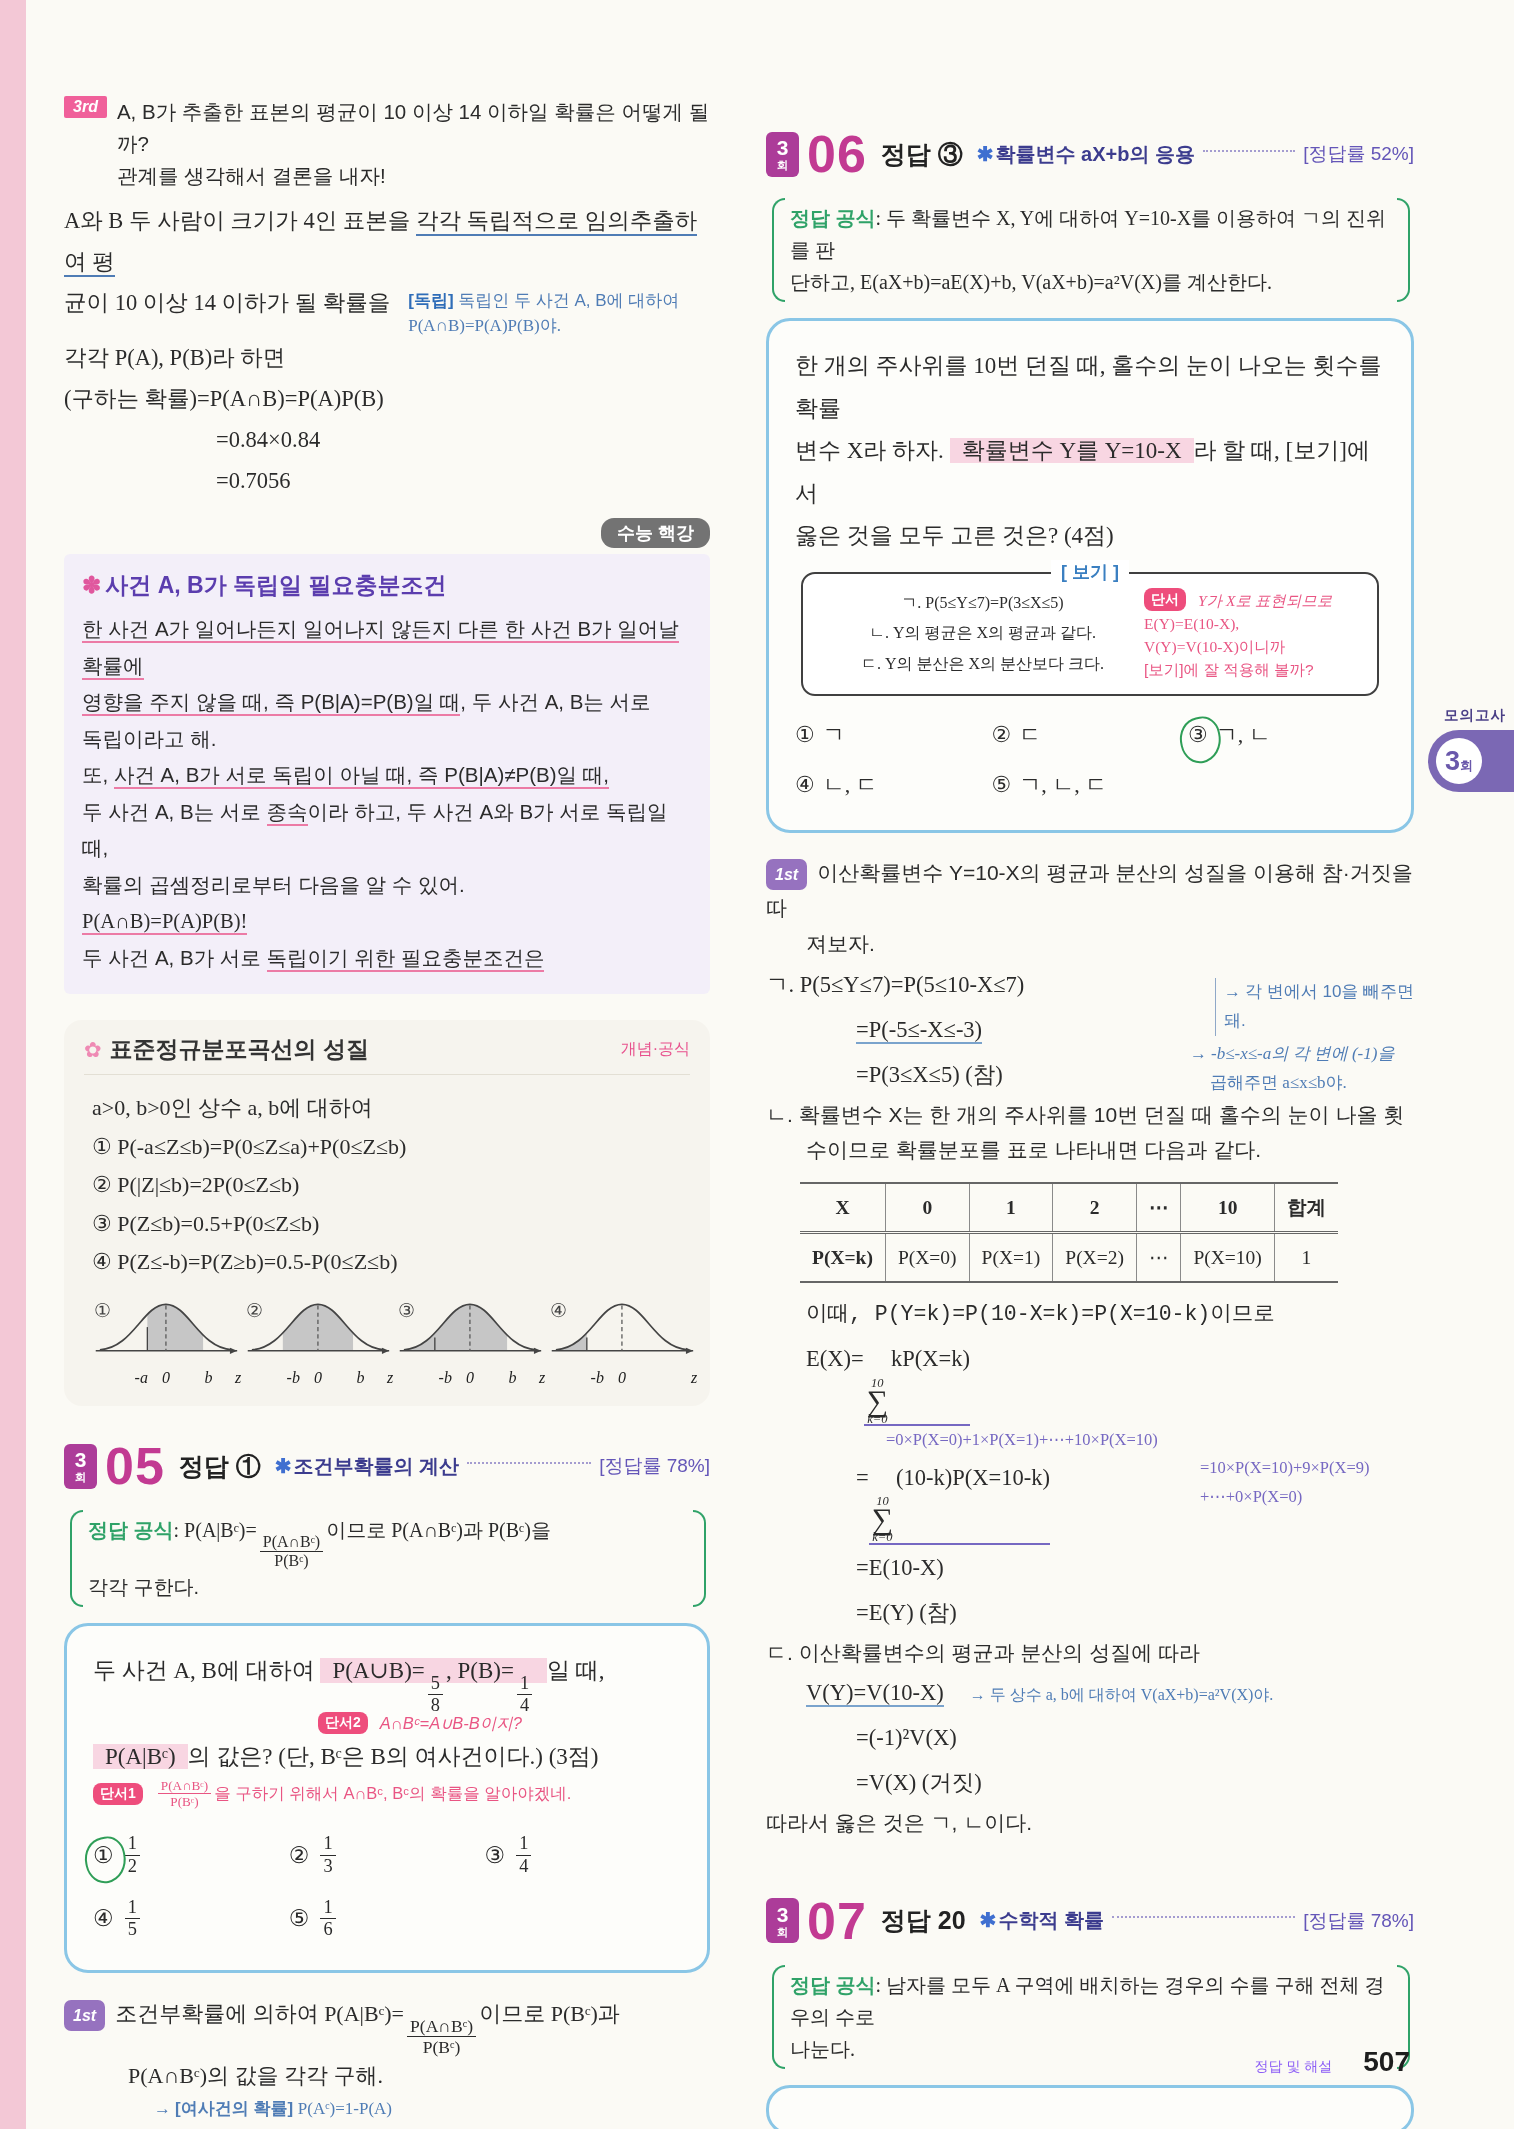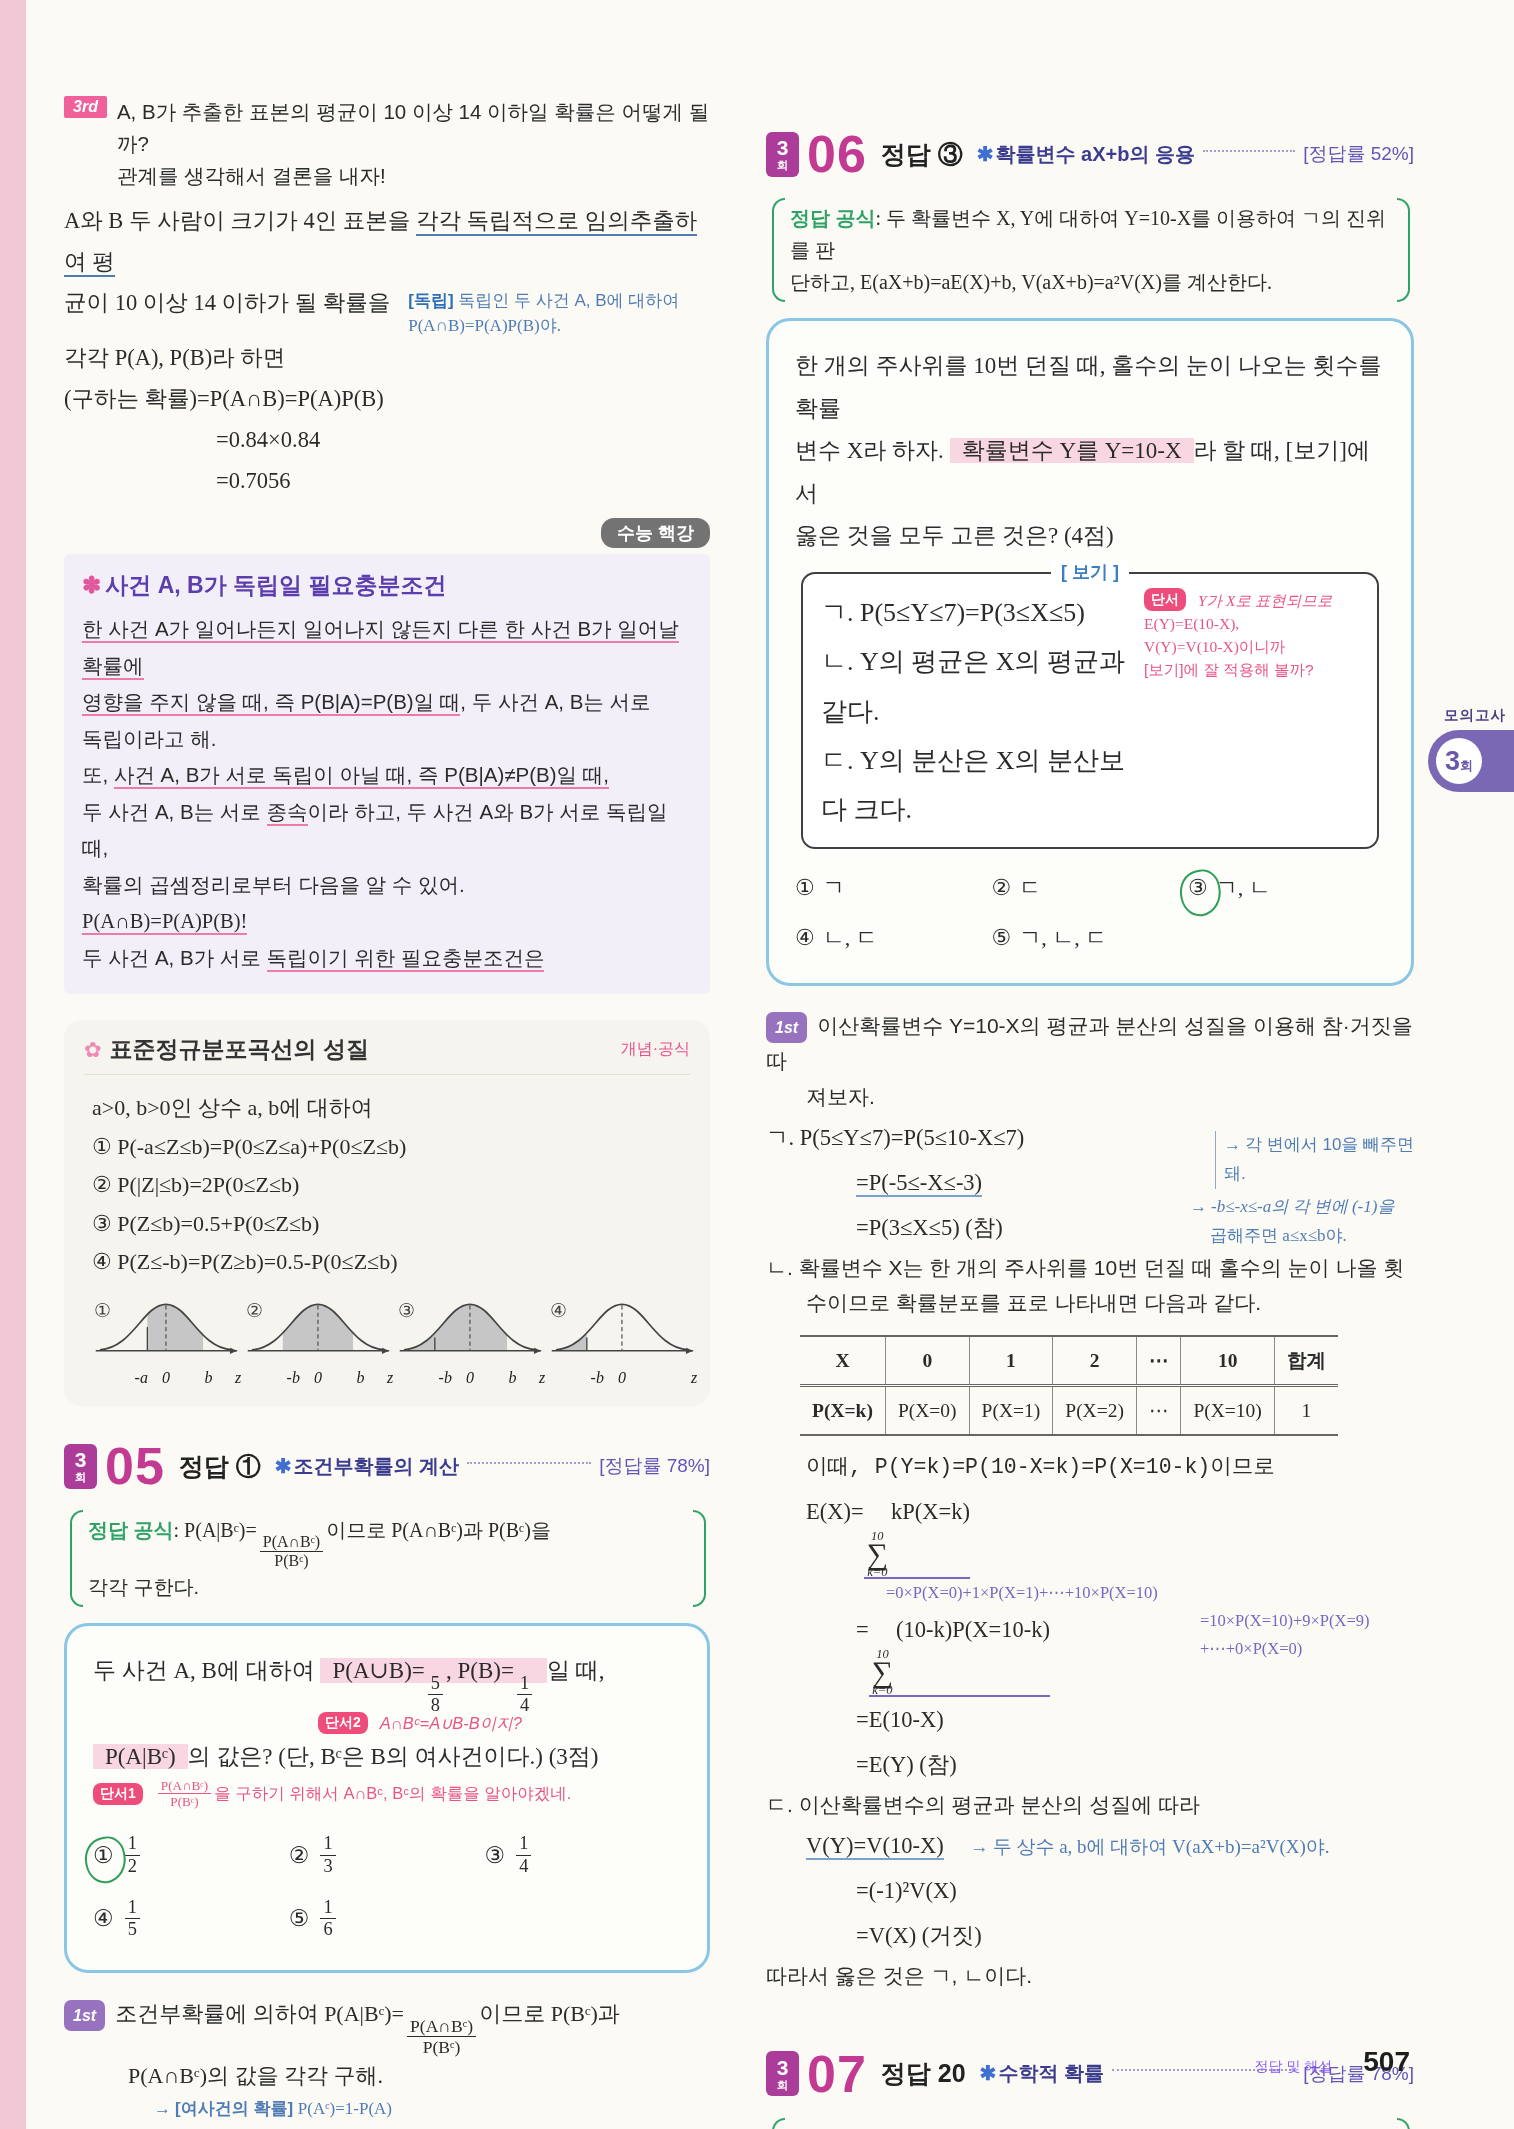--- a/index.html
+++ b/index.html
@@ -375,21 +375,21 @@
     <div class="serif">단하고, E(aX+b)=aE(X)+b, V(aX+b)=a²V(X)를 계산한다.</div>
   </div>
 
   <div class="pbox">
     <div class="pline">한 개의 주사위를 10번 던질 때, 홀수의 눈이 나오는 횟수를 확률</div>
     <div class="pline"><span>변수 X라 하자. </span><span class="hl">확률변수 Y를 Y=10-X</span><span>라 할 때, [보기]에서</span></div>
     <div class="pline">옳은 것을 모두 고른 것은? (4점)</div>
     <div class="bogi">
       <span class="bogi-label">[ 보기 ]</span>
       <div class="bogi-flex">
-        <div class="bogi-items pline" style="font-size:26px;line-height:1.9;">
+        <div class="bogi-items pline" style="font-size:16px;line-height:1.9;text-align:center;">
           <div>ㄱ. P(5≤Y≤7)=P(3≤X≤5)</div>
           <div>ㄴ. Y의 평균은 X의 평균과 같다.</div>
           <div>ㄷ. Y의 분산은 X의 분산보다 크다.</div>
         </div>
         <div class="bogi-cue">
           <div><span class="cuebadge">단서</span><span class="serif" style="font-style:italic;">Y가 X로 표현되므로</span></div>
           <div class="serif">E(Y)=E(10-X),</div>
           <div class="serif">V(Y)=V(10-X)이니까</div>
           <div>[보기]에 잘 적용해 볼까?</div>
         </div>
@@ -474,21 +474,21 @@
               </span><span>(10-k)P(X=10-k)</span></span>
         </div>
         <div class="subnote" style="position:absolute;right:-4px;top:118px;width:218px;"><span>=10×P(X=10)+9×P(X=9)</span><br><span>+⋯+0×P(X=0)</span></div>
         <div class="mline ind90">=E(10-X)</div>
         <div class="mline ind90">=E(Y) (참)</div>
       </div>
     </div>
 
     <div>
       <div>ㄷ. 이산확률변수의 평균과 분산의 성질에 따라</div>
-      <div class="mline ind40"><span class="ul-blue2">V(Y)=V(10-X)</span><span class="arrnote" style="margin-left:26px;font-size:19px;">두 상수 a, b에 대하여 V(aX+b)=a²V(X)야.</span></div>
+      <div class="mline ind40"><span class="ul-blue2">V(Y)=V(10-X)</span><span class="arrnote" style="margin-left:26px;font-size:16px;">두 상수 a, b에 대하여 V(aX+b)=a²V(X)야.</span></div>
       <div class="mline ind90">=(-1)²V(X)</div>
       <div class="mline ind90">=V(X) (거짓)</div>
     </div>
     <div>따라서 옳은 것은 ㄱ, ㄴ이다.</div>
   </div>
 
   <div class="phead" style="margin-top:54px;">
     <span class="rbadge">
         <span class="n">3</span>
         <span class="s">회</span>

